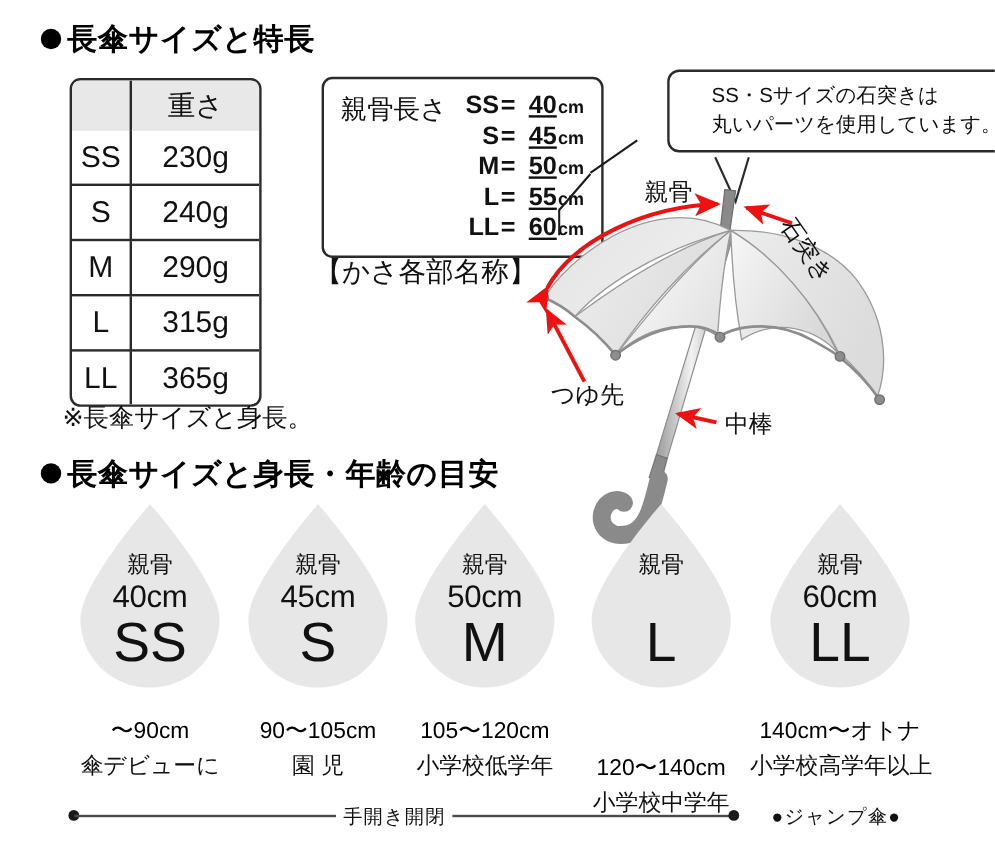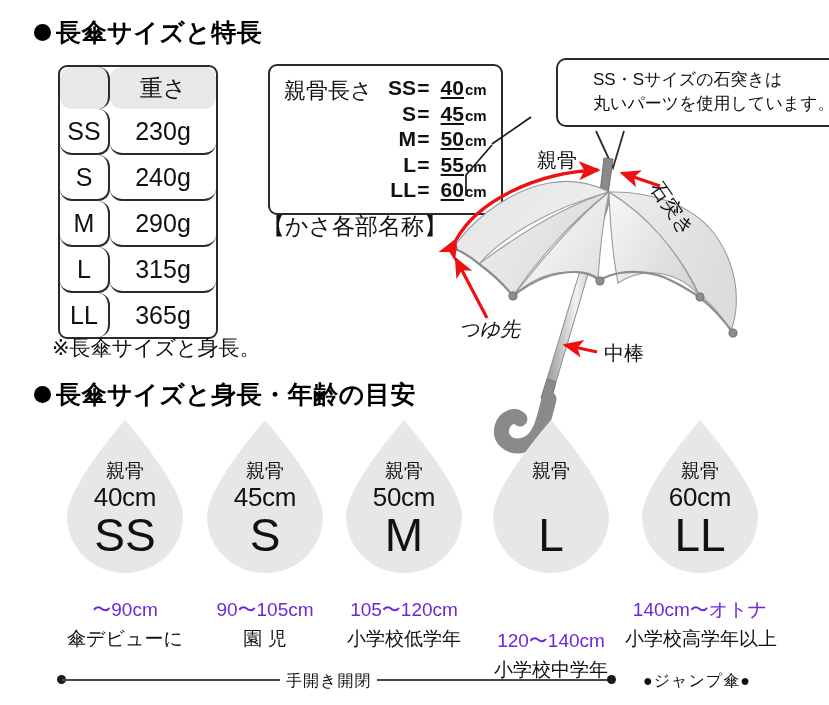--- a/index.html
+++ b/index.html
@@ -41,21 +41,20 @@
     background:#fff;
   }
   .wtable td{
     border-right:2px solid #2b2b2b;
     border-bottom:2px solid #2b2b2b;
     text-align:center;
     font-size:25px;
     color:#111;
     padding:0;
     height:44px;
-    border-radius:12px;
   }
   .wtable tr td:last-child{border-right:none;}
   .wtable tr:last-child td{border-bottom:none;}
   .wtable .c-lab{width:48px;}
   .wtable .c-val{width:106px;}
   .wtable thead td{
     background:#e8e8e8;
     height:42px;
     font-size:23px;
   }
@@ -140,21 +139,21 @@
   }
   .drop .t-oya{top:38px;font-size:19px;}
   .drop .t-cm{top:62px;font-size:26px;letter-spacing:-0.3px;}
   .drop .t-sz{top:92px;font-size:46px;line-height:1;letter-spacing:0px;}
 
   .below{
     position:absolute;
     text-align:center;
     width:150px;
   }
-  .below .h{font-size:19px;color:#6d28d9;white-space:nowrap;line-height:1.5;}
+  .below .h{font-size:19px;color:#000000;white-space:nowrap;line-height:1.5;}
   .below .d{font-size:19px;color:#111;white-space:nowrap;line-height:1.5;}
 
   
   .barlbl{
     position:absolute;
     font-size:16px;
     color:#111;
     white-space:nowrap;
     background:#fff;
     padding:0 6px;
@@ -325,21 +324,21 @@
     <path d="M487,318 L456,259" fill="none" stroke="#ee1111" stroke-width="3.2" marker-end="url(#ar)"></path>
   </g>
 
   <g>
     <path d="M597,352 L565,345" fill="none" stroke="#ee1111" stroke-width="3.2" marker-end="url(#ar)"></path>
   </g>
 </svg>
 
 <div class="abs plabel" style="left:537px;top:147px;">親骨</div>
 <div class="abs plabel rot" style="left:666px;top:176px;">石突き</div>
-<div class="abs plabel" style="left:459px;top:316px;font-style:italic;">つゆ先</div>
+<div class="abs plabel" style="left:459px;top:316px;">つゆ先</div>
 <div class="abs plabel" style="left:604px;top:340px;">中棒</div>
 <div class="abs bracket" style="left:262px;top:211px;">【かさ各部名称】</div>
 
 <div class="abs heading" style="left:34px;top:378px;">
   <span class="bullet"></span><span>長傘サイズと身長・年齢の目安</span>
 </div>
 
 <svg class="abs" style="left:0;top:0;" width="829" height="705" viewBox="0 0 829 705">
   <g fill="#e7e7e7">
     <path d="M125,420 C125,420 183,486 183,516 C183,548 157,573 125,573 C93,573 67,548 67,516 C67,486 125,420 125,420 Z"></path>

